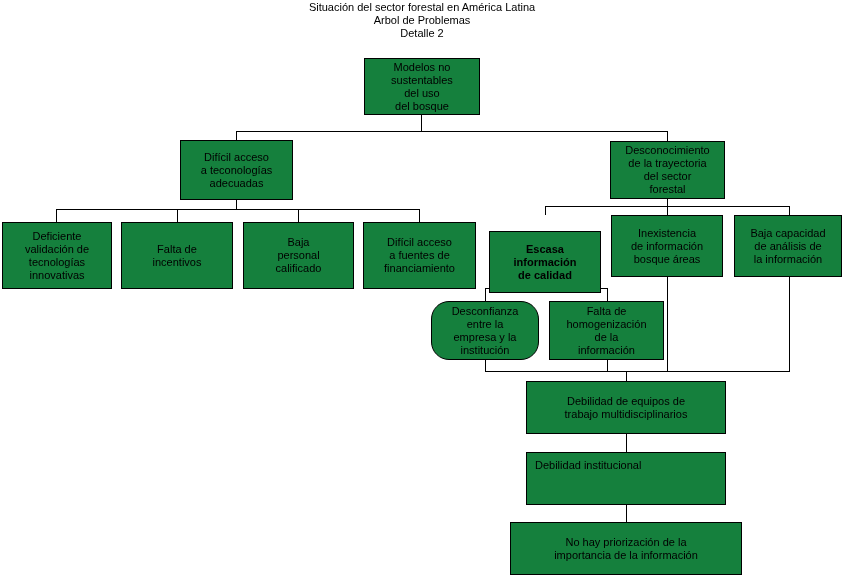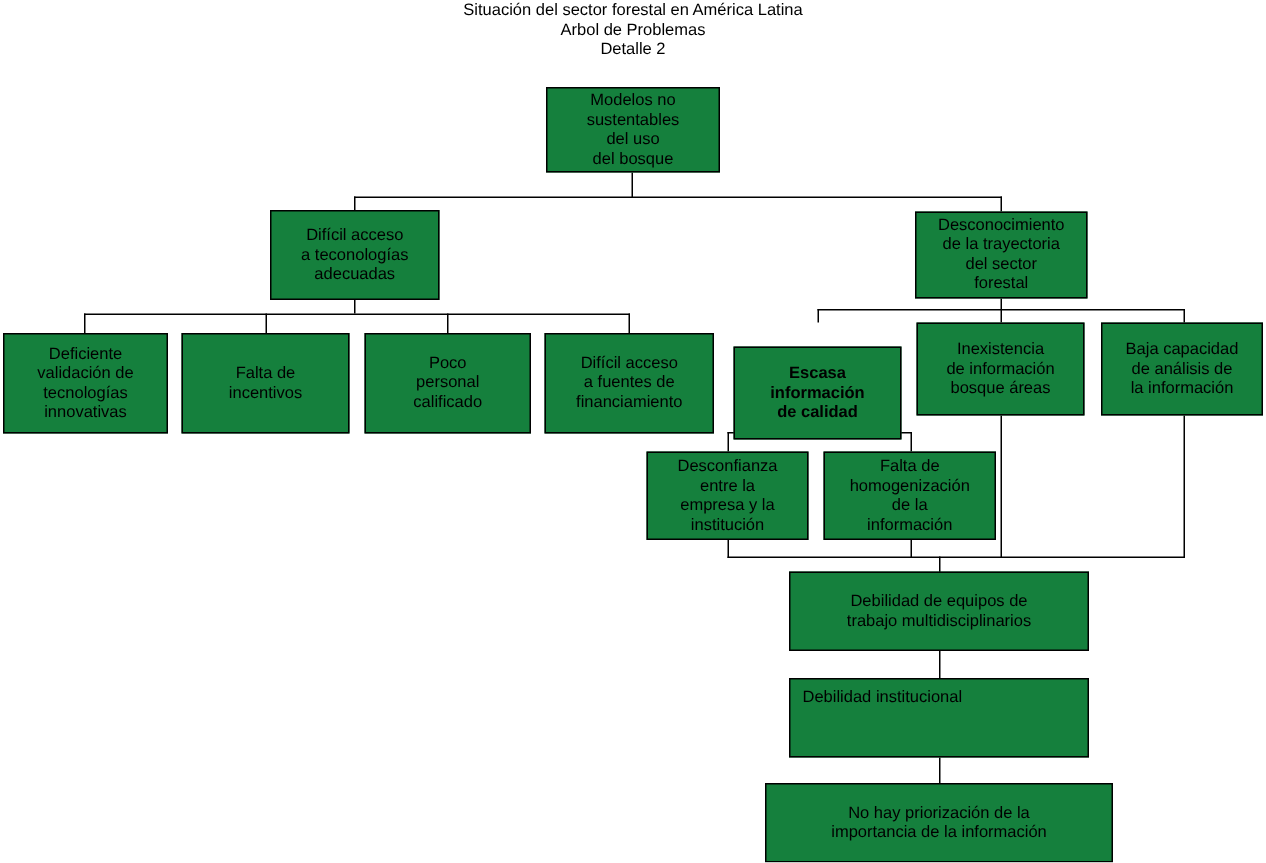--- a/index.html
+++ b/index.html
@@ -106,36 +106,36 @@
       <div class="node" style="left: 610px; top: 141px; width: 115px; height: 58px;">Desconocimiento
 de la trayectoria
 del sector
 forestal</div>
       <div class="node" style="left: 2px; top: 222px; width: 110px; height: 67px;">Deficiente
 validación de
 tecnologías
 innovativas</div>
       <div class="node" style="left: 121px; top: 222px; width: 112px; height: 67px;">Falta de
 incentivos</div>
-      <div class="node" style="left: 243px; top: 222px; width: 111px; height: 67px;">Poco
+      <div class="node" style="left: 243px; top: 222px; width: 111px; height: 67px;">Baja
 personal
 calificado</div>
       <div class="node" style="left: 363px; top: 222px; width: 113px; height: 67px;">Difícil acceso
 a fuentes de
 financiamiento</div>
       <div class="node" style="left: 489px; top: 231px; width: 112px; height: 62px; font-weight: bold;">Escasa
 información
 de calidad</div>
       <div class="node" style="left: 611px; top: 215px; width: 112px; height: 62px;">Inexistencia
 de información
 bosque áreas</div>
       <div class="node" style="left: 734px; top: 215px; width: 108px; height: 62px;">Baja capacidad
 de análisis de
 la información</div>
-      <div class="node" style="left: 431px; top: 301px; width: 108px; height: 59px;">Desconfianza
+      <div class="node" style="left: 431px; top: 301px; width: 108px; height: 59px; border-radius: 18px;">Desconfianza
 entre la
 empresa y la
 institución</div>
       <div class="node" style="left: 549px; top: 301px; width: 115px; height: 59px;">Falta de
 homogenización
 de la
 información</div>
       <div class="node" style="left: 526px; top: 381px; width: 200px; height: 53px;">Debilidad de equipos de
 trabajo multidisciplinarios</div>
       <div class="node align-left" style="left: 526px; top: 452px; width: 200px; height: 53px;">Debilidad institucional</div>

